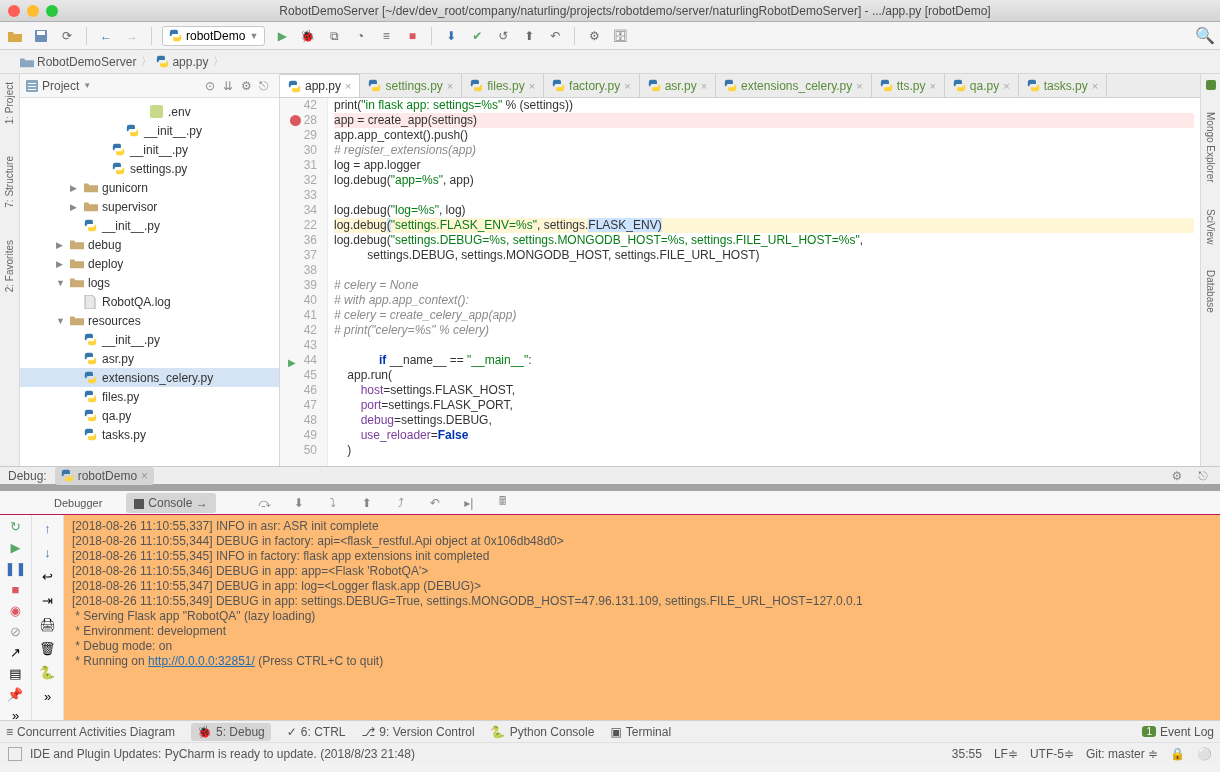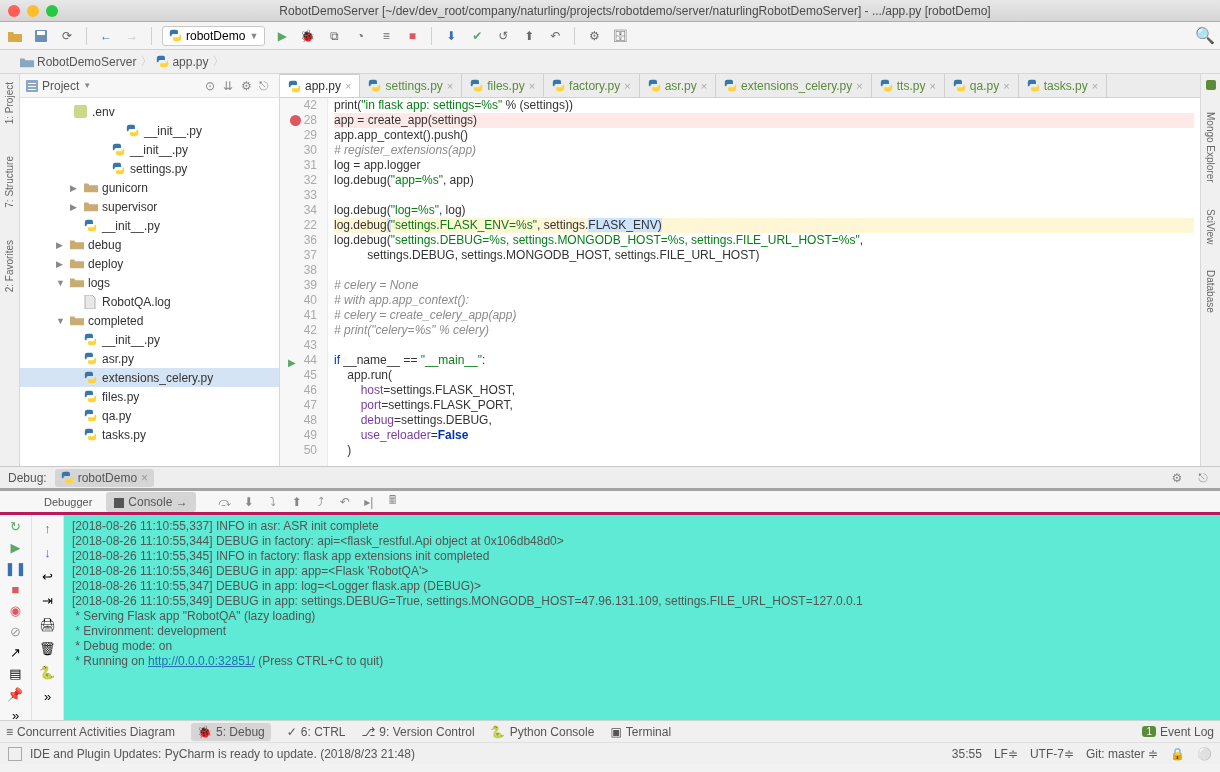--- a/index.html
+++ b/index.html
@@ -37,38 +37,38 @@
 .tab .close{color:#aaa;font-size:11px;}
 .editor{flex:1;display:flex;overflow:hidden;font-family:Menlo,Consolas,monospace;font-size:12px;line-height:15px;}
 .gutter{width:48px;background:#f7f7f7;border-right:1px solid #ececec;text-align:right;padding:0 10px 0 4px;color:#aaa;font-family:Menlo,monospace;font-size:11px;position:relative;}
 .gutter .ln{height:15px;position:relative;}
 .bp{position:absolute;left:6px;top:2px;width:11px;height:11px;border-radius:50%;background:#db5860;}
 .runarrow{position:absolute;left:4px;top:2px;color:#59a869;font-size:10px;}
 .code{flex:1;padding:0 6px;white-space:pre;color:#333;}
 .code .line{height:15px;}
 .code .hl-bp{background:#ffe8e8;}
 .code .hl-sel{background:#fff6d6;}
-.c-kw{color:#0033b3;font-weight:normal;}
+.c-kw{color:#0033b3;font-weight:bold;margin-left:45px;}
 .c-str{color:#067d17;}
 .c-cmt{color:#8c8c8c;font-style:italic;}
 .c-arg{color:#7a3e9d;}
 .c-bool{color:#0033b3;font-weight:bold;}
 .c-selbg{background:#cce4ff;}
 .debug-panel{height:254px;border-top:1px solid #c8c8c8;display:flex;flex-direction:column;}
-.debug-header{height:24px;background:#eeeeee;border-bottom:3px solid #a3a3a3;display:flex;align-items:center;padding:0 8px;gap:8px;font-size:11px;color:#555;}
+.debug-header{height:24px;background:#eeeeee;border-bottom:7px solid #a3a3a3;display:flex;align-items:center;padding:0 8px;gap:8px;font-size:11px;color:#555;}
 .debug-header .spacer{flex:1;}
-.debug-tabs{height:24px;background:#f7f7f7;border-bottom:3px solid #be185d;display:flex;align-items:center;padding:0 4px;gap:6px;}
+.debug-tabs{height:24px;background:#f7f7f7;border-bottom:1px solid #be185d;display:flex;align-items:center;padding:0 4px;gap:16px;}
 .dtab{padding:3px 8px;font-size:11px;cursor:pointer;color:#555;}
 .dtab.active{background:#d5d5d5;border-radius:3px;}
 .dico{width:18px;height:18px;display:flex;align-items:center;justify-content:center;color:#888;cursor:pointer;}
 .debug-body{flex:1;display:flex;overflow:hidden;}
 .debug-sidebar{width:32px;background:#f7f7f7;border-right:1px solid #e0e0e0;display:flex;flex-direction:column;align-items:center;padding:4px 0;gap:6px;}
 .debug-sidebar2{width:32px;background:#f7f7f7;border-right:1px solid #e0e0e0;display:flex;flex-direction:column;align-items:center;padding:4px 0;gap:6px;}
 .dsico{width:18px;height:18px;display:flex;align-items:center;justify-content:center;cursor:pointer;font-size:13px;}
-.console{flex:1;background:#5eead4;overflow:auto;padding:4px 8px;font-family:Menlo,monospace;font-size:12px;line-height:15px;}
+.console{flex:1;background:#fdba74;overflow:auto;padding:4px 8px;font-family:Menlo,monospace;font-size:12px;line-height:15px;}
 .console-line{white-space:pre;color:#555;}
 .console-line a{color:#2470b3;text-decoration:underline;}
 .bottombar{height:22px;background:#f0f0f0;border-top:1px solid #d0d0d0;display:flex;align-items:center;padding:0 6px;gap:16px;font-size:11px;color:#555;}
 .bottombar .bitem{display:flex;align-items:center;gap:4px;cursor:pointer;}
 .statusbar{height:22px;background:#f0f0f0;border-top:1px solid #e0e0e0;display:flex;align-items:center;padding:0 8px;font-size:11px;color:#555;}
 .statusbar .spacer{flex:1;}
 .statusbar .sitem{margin-left:12px;}
 .badge{background:#5a8c3a;color:#fff;border-radius:3px;padding:0 4px;font-size:10px;}
 svg{display:block;}
 .py-ico{width:13px;height:13px;}
@@ -166,21 +166,21 @@
         </svg>
       <span>Project</span>
       <span style="font-size:8px;color:#888">▼</span>
       <div class="spacer"></div>
       <div class="hico">⊙</div>
       <div class="hico">⇊</div>
       <div class="hico">⚙</div>
       <div class="hico">⎋</div>
     </div>
     <div class="tree" id="tree">
-        <div class="tree-item" style="padding-left: 40px;">
+        <div class="tree-item" style="padding-left: 116px;">
           <span class="arrow"></span>
           <span class="fico">
             <svg width="13" height="13" viewBox="0 0 13 13">
               <rect width="13" height="13" fill="#c9d98a" rx="2"></rect>
             </svg>
           </span>
           <span>.env</span>
         </div>
         <div class="tree-item" style="padding-left: 92px;">
           <span class="arrow"></span>
@@ -276,21 +276,21 @@
           </span>
           <span>RobotQA.log</span>
         </div>
         <div class="tree-item" style="padding-left: 36px;">
           <span class="arrow">▼</span>
           <span class="fico">
             <svg class="folder-svg" viewBox="0 0 16 12">
               <path d="M0 2h5l1 2h10v8H0z" fill="#c9ab73"></path>
             </svg>
           </span>
-          <span>completed</span>
+          <span>resources</span>
         </div>
         <div class="tree-item" style="padding-left: 50px;">
           <span class="arrow"></span>
           <span class="fico">
             <svg class="py-ico" viewBox="0 0 16 16">
               <path d="M5 1h4a2 2 0 012 2v3H5a2 2 0 00-2 2v1H2a1 1 0 01-1-1V4a3 3 0 013-3z" fill="#3776ab"></path>
               <path d="M11 15H7a2 2 0 01-2-2v-3h6a2 2 0 002-2V7h1a1 1 0 011 1v4a3 3 0 01-3 3z" fill="#ffd43b"></path>
             </svg>
           </span>
           <span>__init__.py</span>
@@ -547,17 +547,17 @@
       <span>Event Log</span>
     </div>
 </div>
 
 <div class="statusbar">
   <span style="width:14px;height:14px;border:1px solid #aaa;margin-right:8px"></span>
   <span>IDE and Plugin Updates: PyCharm is ready to update. (2018/8/23 21:48)</span>
   <div class="spacer"></div>
   <span class="sitem">35:55</span>
   <span class="sitem">LF≑</span>
-  <span class="sitem">UTF-7≑</span>
+  <span class="sitem">UTF-5≑</span>
   <span class="sitem">Git: master ≑</span>
   <span class="sitem">🔒</span>
   <span class="sitem">⚪</span>
 </div>
 
 </body></html>

